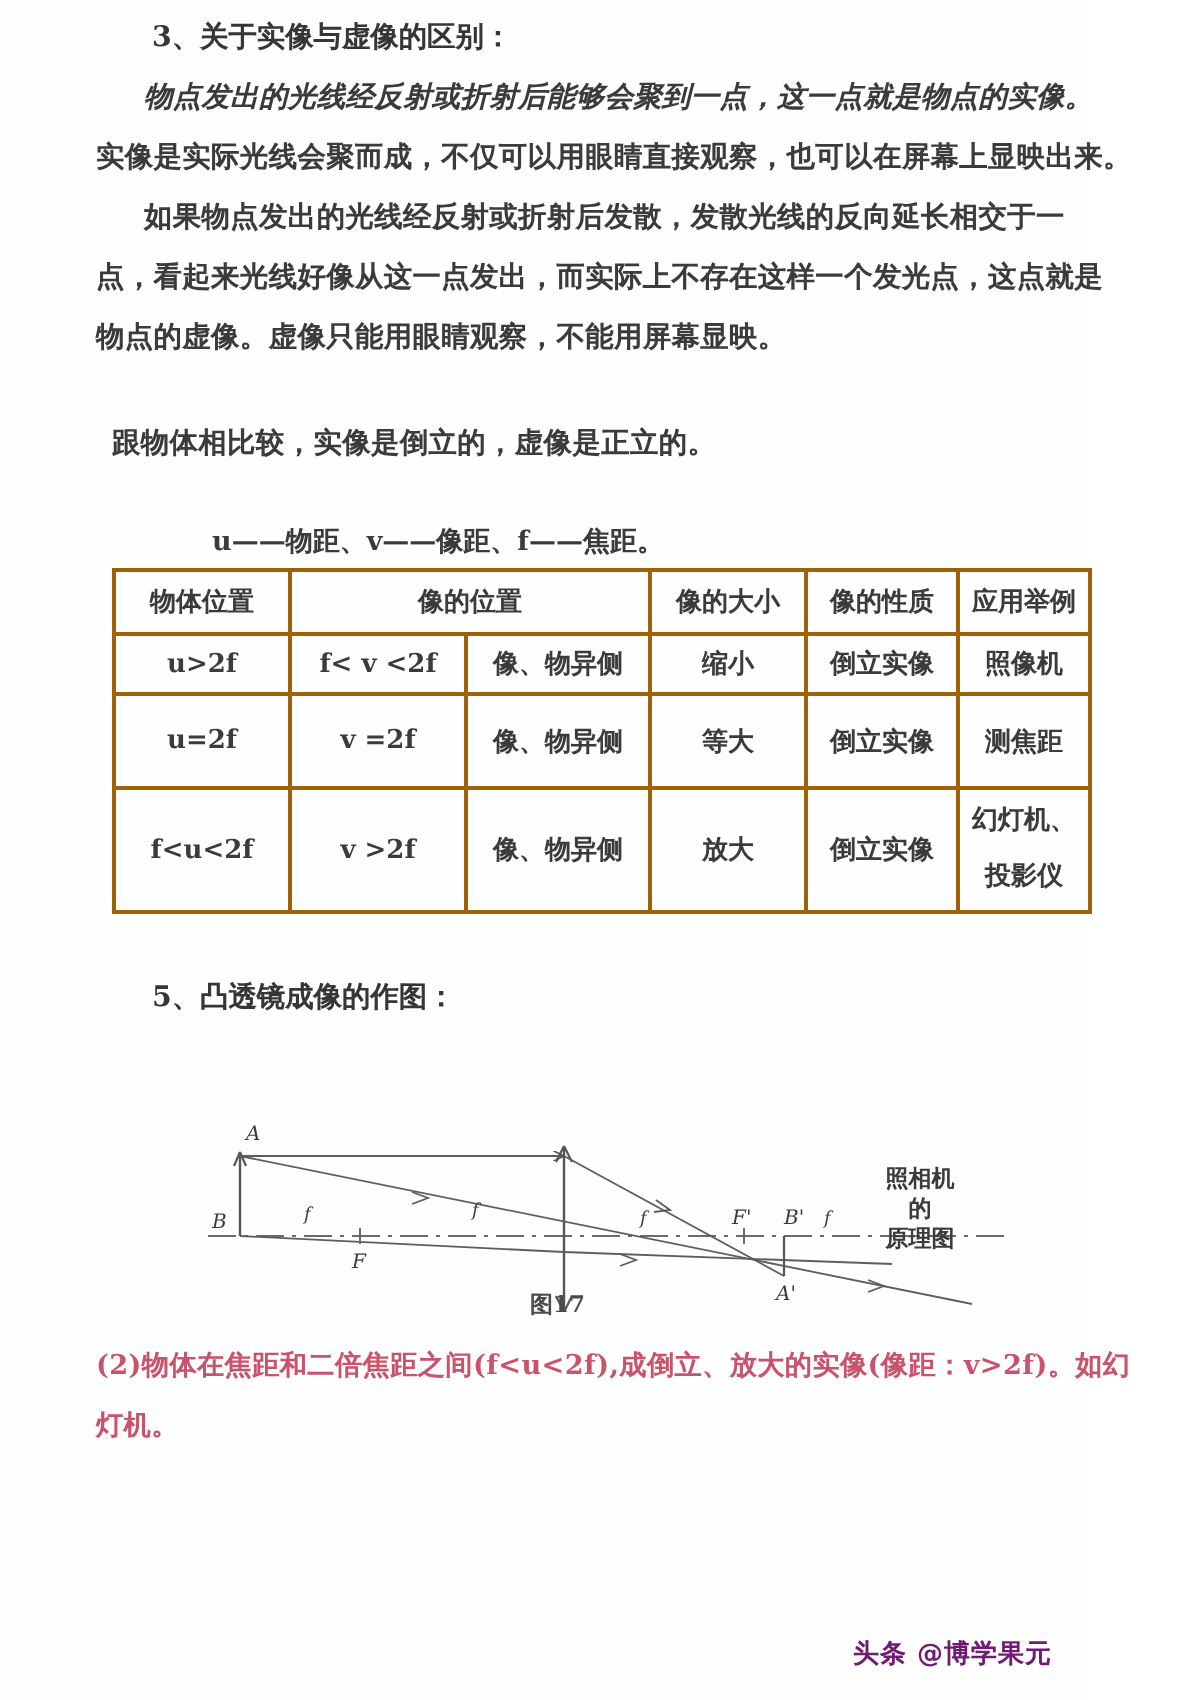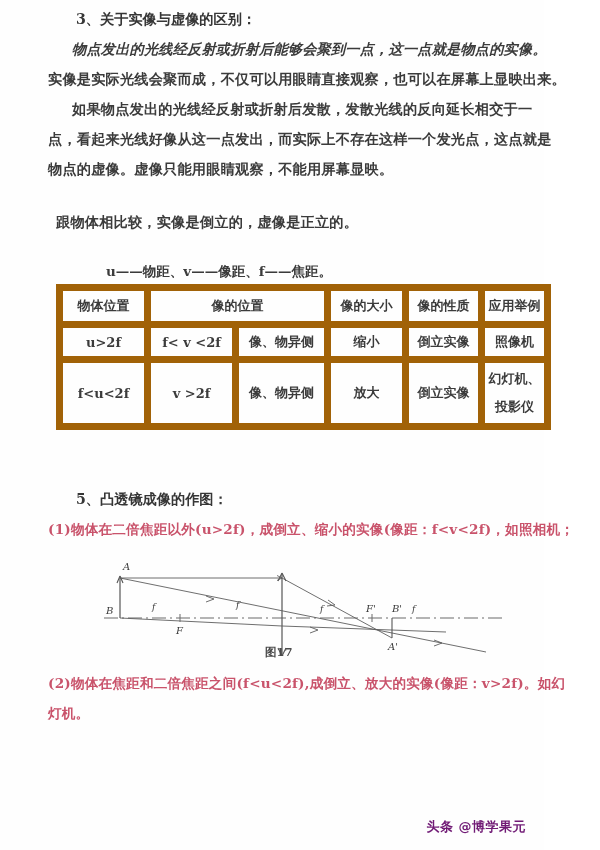--- a/index.html
+++ b/index.html
@@ -57,21 +57,21 @@
   
   .lens-table {
     position: absolute;
     left: 56px;
     top: 284px;
     width: 488px;
     border-collapse: collapse;
     table-layout: fixed;
   }
   .lens-table td, .lens-table th {
-    border: 7px solid #a16207;
+    border: 2px solid #a16207;
     text-align: center;
     vertical-align: middle;
     font-size: 13px;
     color: #3b3b3b;
     font-weight: 600;
     padding: 0;
     font-family: "DejaVu Serif", "Liberation Serif", serif;
   }
   .lens-table thead th { height: 30px; }
   .lens-table tbody tr.r1 td { height: 28px; }
@@ -173,34 +173,41 @@
     </thead>
     <tbody>
       <tr class="r1">
         <td>u&gt;2f</td>
         <td class="mono-v">f&lt; v &lt;2f</td>
         <td>像、物异侧</td>
         <td>缩小</td>
         <td>倒立实像</td>
         <td>照像机</td>
       </tr>
+      <tr class="r2">
+        <td>u=2f</td>
+        <td class="mono-v">v =2f</td>
+        <td>像、物异侧</td>
+        <td>等大</td>
+        <td>倒立实像</td>
+        <td class="bold-cell">测焦距</td>
+      </tr>
       <tr class="r3">
         <td>f&lt;u&lt;2f</td>
         <td class="mono-v">v &gt;2f</td>
         <td>像、物异侧</td>
         <td>放大</td>
         <td>倒立实像</td>
         <td class="twoline">幻灯机、投影仪</td>
       </tr>
     </tbody>
   </table>
 
   <div class="heading" style="left:76px; top:484px;">5、凸透镜成像的作图：</div>
 
-  <div class="para red" style="left:48px; top:514px; font-size:13.6px;">(1)物体在二倍焦距以外(u&gt;2f)，成倒立、缩小的实像(像距：f&lt;v&lt;2f)，如照相机；</div>
 
   <div class="diagram">
     <svg width="420" height="100" viewBox="0 0 420 100">
       <defs>
         <marker id="ah" markerWidth="7" markerHeight="6" refX="6" refY="3" orient="auto">
           <path d="M0,0 L6,3 L0,6" fill="none" stroke="#555" stroke-width="0.9"></path>
         </marker>
       </defs>
 
       <line x1="8" y1="62" x2="408" y2="62" stroke="#6a6a6a" stroke-width="1" stroke-dasharray="14,4,2,4"></line>
@@ -235,20 +242,23 @@
       <text x="56" y="54" font-size="9" font-style="italic" fill="#3b3b3b" font-family="DejaVu Serif, serif">f</text>
       <text x="140" y="52" font-size="9" font-style="italic" fill="#3b3b3b" font-family="DejaVu Serif, serif">f</text>
       <text x="270" y="56" font-size="10" font-style="italic" fill="#3b3b3b" font-family="DejaVu Serif, serif">F'</text>
       <text x="296" y="56" font-size="10" font-style="italic" fill="#3b3b3b" font-family="DejaVu Serif, serif">B'</text>
       <text x="316" y="56" font-size="9" font-style="italic" fill="#3b3b3b" font-family="DejaVu Serif, serif">f</text>
       <text x="292" y="94" font-size="10" font-style="italic" fill="#3b3b3b" font-family="DejaVu Serif, serif">A'</text>
       <text x="224" y="56" font-size="9" font-style="italic" fill="#3b3b3b" font-family="DejaVu Serif, serif">f</text>
     </svg>
   </div>
 
+  <div class="side-label">照相机
+的
+原理图</div>
 
   <div class="fig-caption">图17</div>
 
   <div class="para red" style="left:48px; top:668px; font-size:13.6px;">(2)物体在焦距和二倍焦距之间(f&lt;u&lt;2f),成倒立、放大的实像(像距：v&gt;2f)。如幻</div>
 
   <div class="para red" style="left:48px; top:698px; font-size:13.6px;">灯机。</div>
 
   <div class="watermark">头条 @博学果元</div>
 
 </div>

